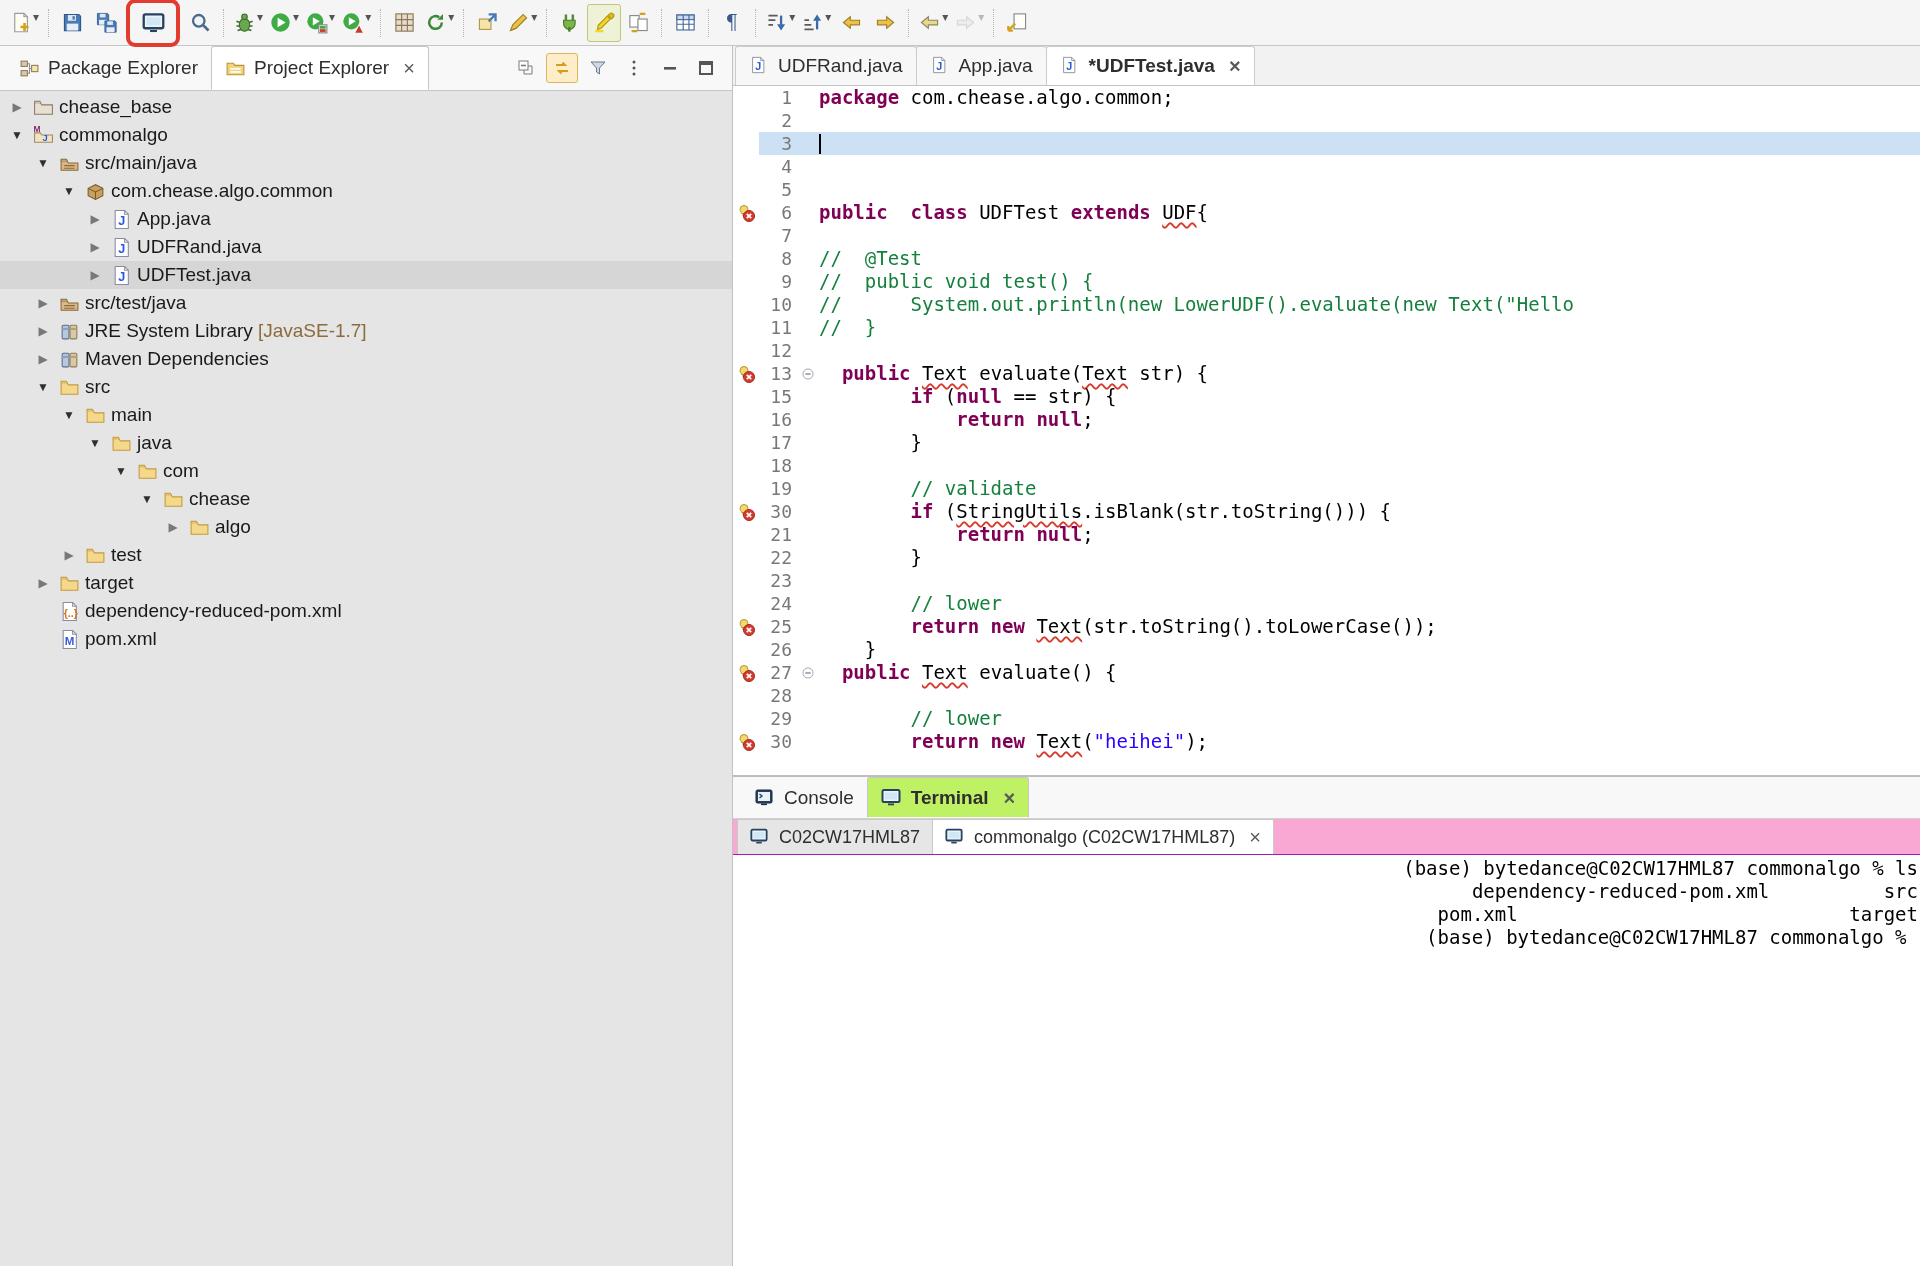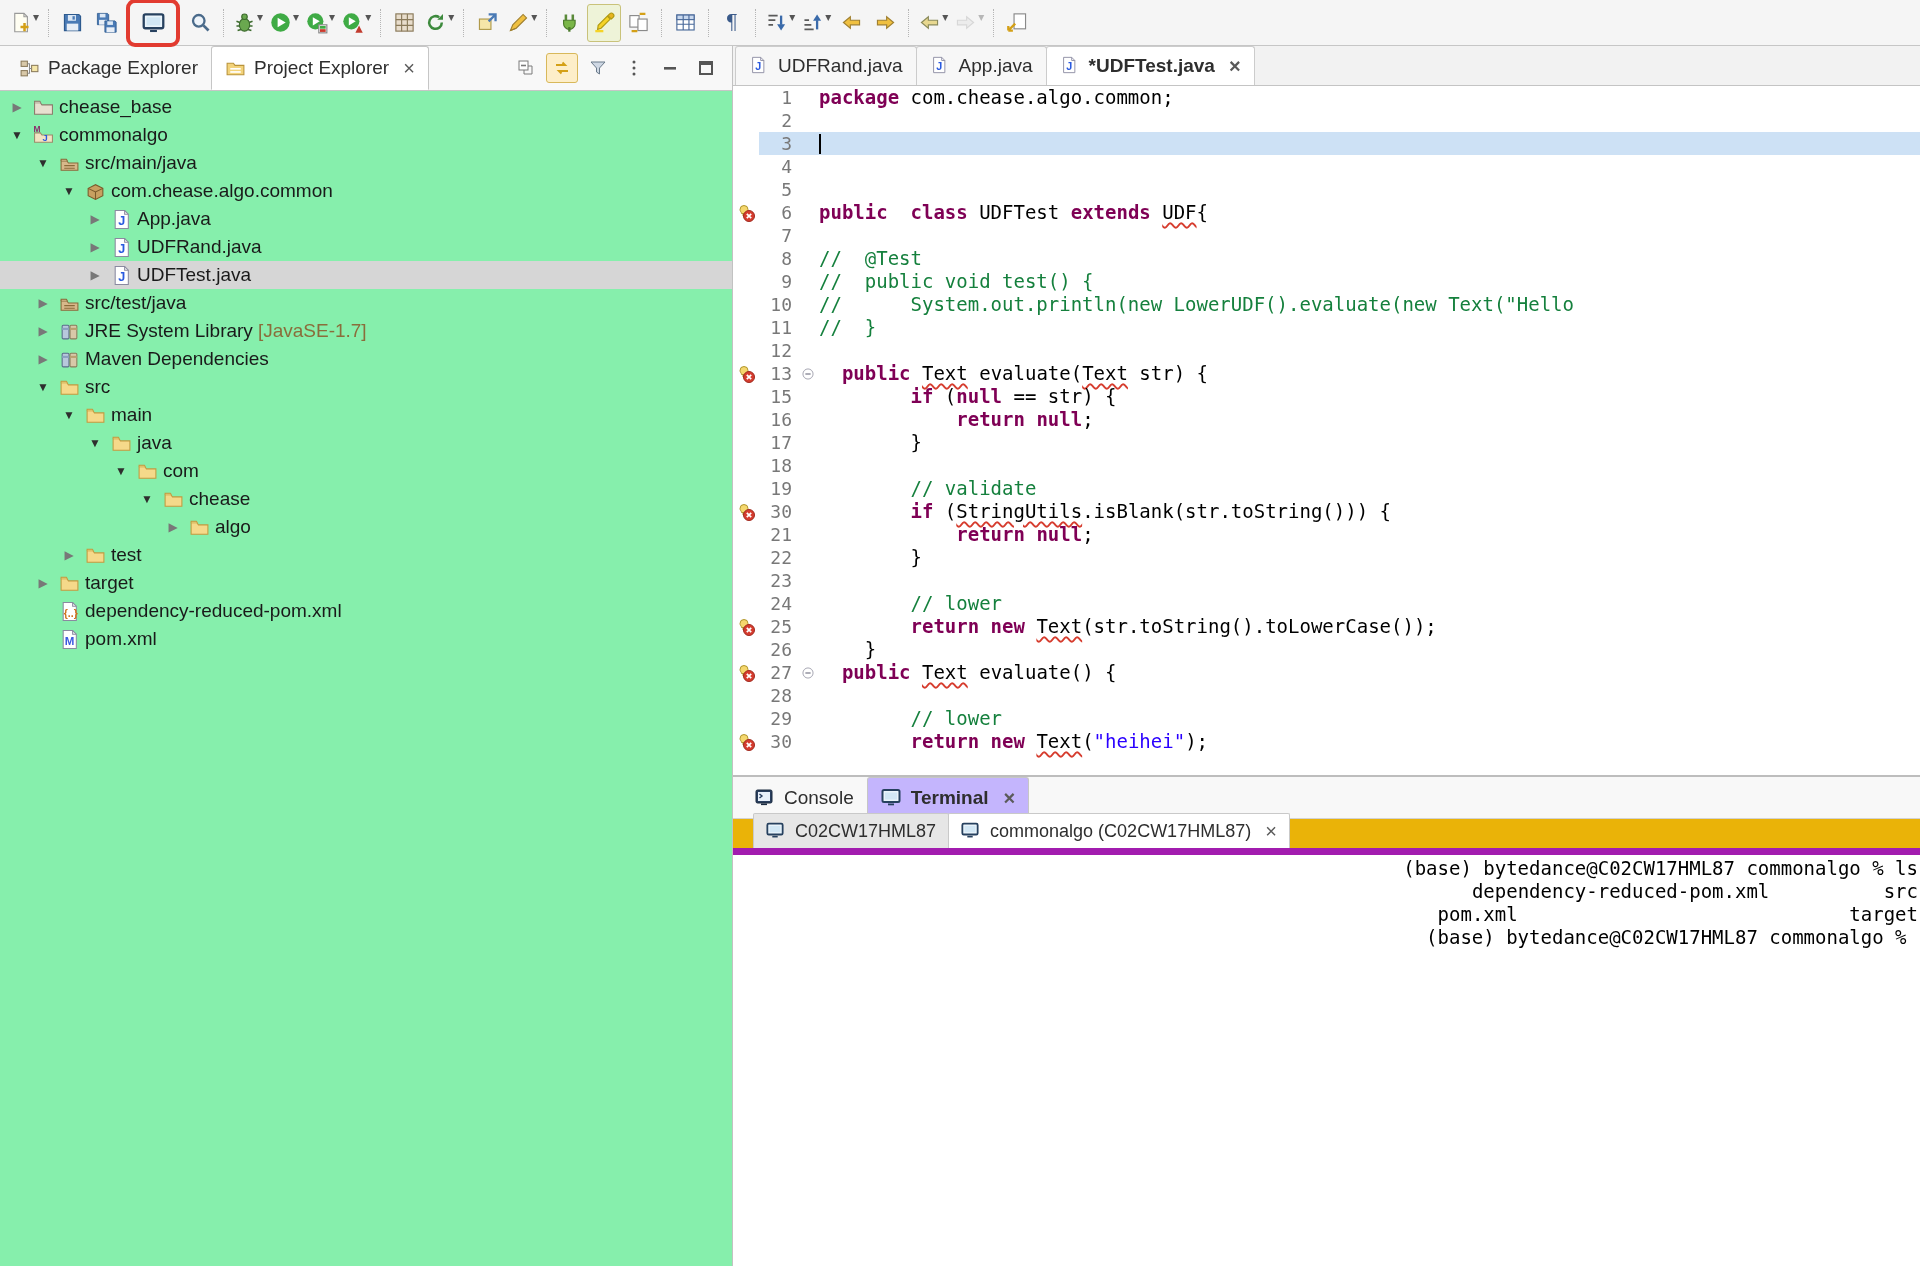--- a/index.html
+++ b/index.html
@@ -14,21 +14,21 @@
   .tbtn.pressed{background:#eef3d8;border:1px solid #c9c27a;}
   .tbtn.disabled{opacity:.38;}
   .dd{font-size:12px;color:#555;line-height:1;margin-left:1px;}
   .tb-sep{width:1px;height:28px;border-left:1px dotted #b5b5b5;margin:0 6px;}
   .annotation-ring{position:absolute;left:-10px;top:-5px;right:-10px;bottom:-5px;border:4px solid #e23b30;border-radius:9px;pointer-events:none;}
 
   
   .main{display:flex;height:1220px;}
 
   
-  .left-panel{width:733px;flex:0 0 733px;border-right:1px solid #c2c2c2;display:flex;flex-direction:column;background:#86efac;}
+  .left-panel{width:733px;flex:0 0 733px;border-right:1px solid #c2c2c2;display:flex;flex-direction:column;background:#e5e5e5;}
   .panel-header{height:45px;flex:0 0 45px;display:flex;align-items:stretch;border-bottom:1px solid #c6c6c6;background:#f8f8f8;padding-left:6px;}
   .panel-tab{display:flex;align-items:center;gap:8px;padding:0 13px;font-size:19px;color:#2e2e2e;}
   .panel-tab svg{width:20px;height:20px;}
   .panel-tab.active{background:#fff;border:1px solid #c6c6c6;border-bottom-color:#fff;border-radius:3px 3px 0 0;}
   .close-x{font-size:20px;color:#5a5a5a;margin-left:6px;line-height:1;}
   .panel-actions{margin-left:auto;display:flex;align-items:center;gap:4px;padding-right:10px;}
   .pabtn{width:32px;height:30px;display:inline-flex;align-items:center;justify-content:center;border-radius:3px;}
   .pabtn svg{width:20px;height:20px;}
   .pabtn.pressed{background:#fdeec9;border:1px solid #d8b85a;}
 
@@ -64,22 +64,22 @@
   .tk-c{color:#15803d;}
   .tk-s{color:#2a00ff;}
   .tk-e{text-decoration-line:underline;text-decoration-style:wavy;text-decoration-color:#d63c2e;text-decoration-thickness:1.5px;text-underline-offset:3px;}
   .caret{display:inline-block;width:2px;height:20px;background:#000;vertical-align:text-bottom;}
 
   
   .bottom-panel{height:491px;flex:0 0 491px;border-top:2px solid #bdbdbd;display:flex;flex-direction:column;background:#fff;}
   .bottom-tabs{height:42px;flex:0 0 42px;display:flex;align-items:stretch;padding-left:8px;background:#f8f8f8;border-bottom:1px solid #d2d2d2;text-align:right;}
   .btab{display:flex;align-items:center;gap:9px;font-size:19px;color:#2e2e2e;padding:0 13px;}
   .btab svg{width:20px;height:20px;}
-  .btab.active{background:#c4b5fd;border:1px solid #c6c6c6;border-bottom-color:#fff;border-radius:3px 3px 0 0;font-weight:bold;}
-  .term-tabs{height:36px;flex:0 0 36px;display:flex;align-items:flex-end;background:#eab308;border-bottom:7px solid #a21caf;padding-left:20px;}
+  .btab.active{background:#bef264;border:1px solid #c6c6c6;border-bottom-color:#fff;border-radius:3px 3px 0 0;font-weight:bold;}
+  .term-tabs{height:36px;flex:0 0 36px;display:flex;align-items:flex-end;background:#f9a8d4;border-bottom:1px solid #a21caf;padding-left:4px;}
   .ttab{display:flex;align-items:center;gap:8px;font-size:18px;color:#2e2e2e;height:35px;padding:0 12px;background:#e6e6e6;border:1px solid #c9c9c9;border-bottom:none;margin-right:-1px;border-radius:2px 2px 0 0;}
   .ttab svg{width:18px;height:18px;}
   .ttab.active{background:#fff;}
   .terminal{flex:1;font-family:"DejaVu Sans Mono",monospace;font-size:19px;line-height:23px;color:#000;padding:2px 2px;white-space:pre;overflow:hidden;text-align:right;}
 </style>
 </head>
 <body>
 
 <div class="app">
   <div class="toolbar" id="toolbar">

